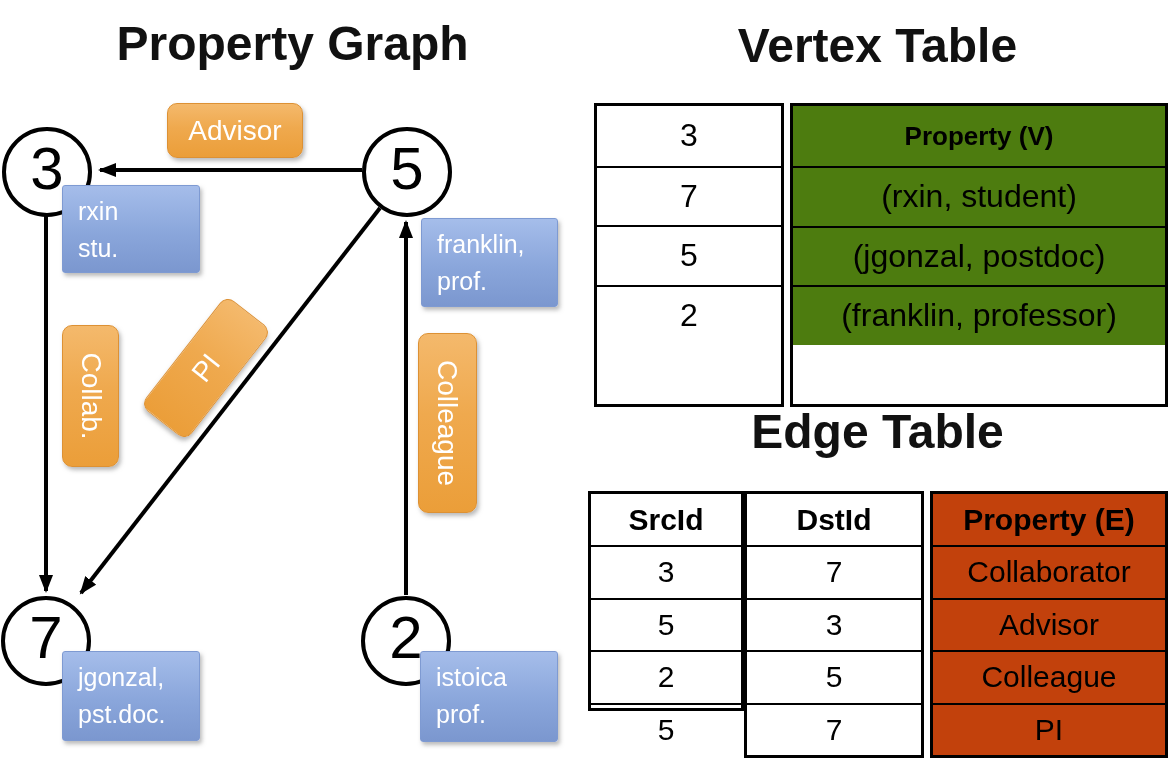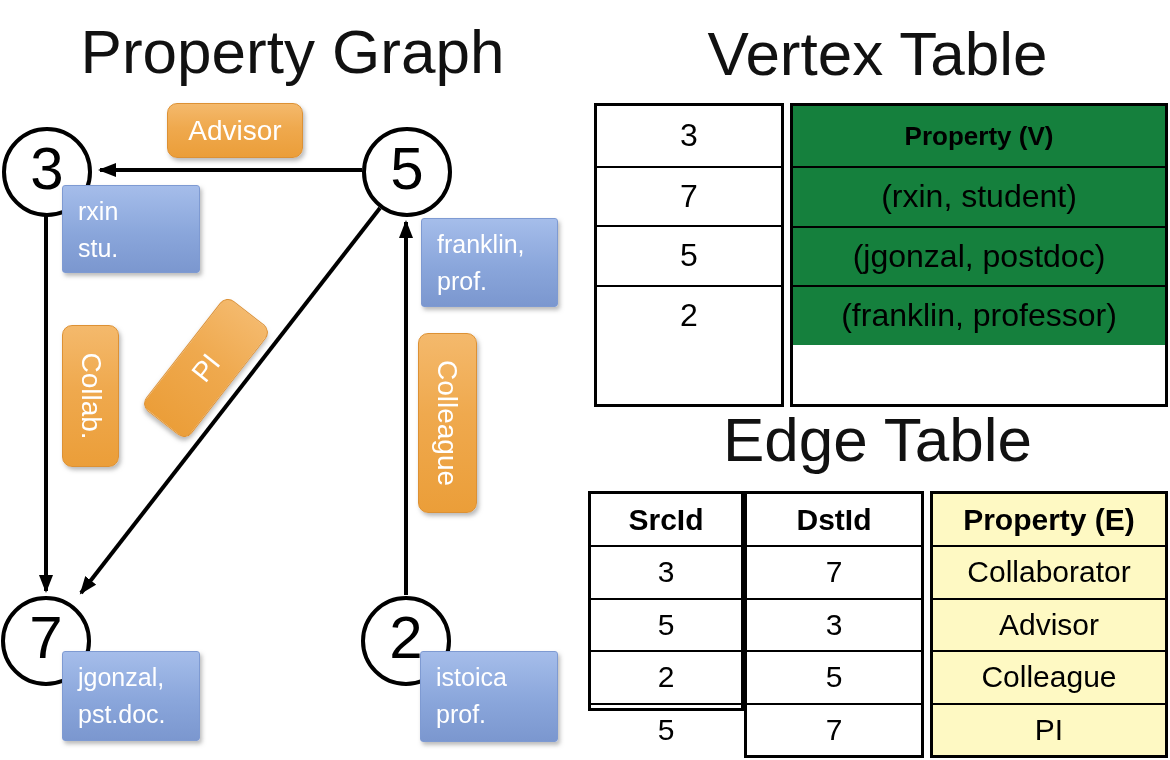--- a/index.html
+++ b/index.html
@@ -1,20 +1,20 @@
 <!DOCTYPE html>
 <html><head>
 <meta charset="utf-8">
 <style>
   html,body{margin:0;padding:0;background:#ffffff;}
   .canvas{
     position:relative;width:1170px;height:760px;background:#ffffff;
     font-family:"Liberation Sans",sans-serif;overflow:hidden;color:#000;
   }
-  .title{position:absolute;text-align:center;font-size:62px;font-weight:400;
+  .title{position:absolute;text-align:center;font-size:48px;font-weight:700;
     letter-spacing:0px;white-space:nowrap;color:#111;}
   #title-graph{left:0;width:585px;top:16px;}
   #title-vertex{left:585px;width:585px;top:18px;}
   #title-edge{left:585px;width:585px;top:404px;}
 
   
   #edges-svg{position:absolute;left:0;top:0;}
   .node-circle{
     position:absolute;width:90px;height:90px;box-sizing:border-box;
     border:4px solid #000;border-radius:50%;background:#fff;
@@ -41,22 +41,22 @@
   #edge-label-pi span{transform:rotate(-90deg);white-space:nowrap;}
 
   
   .tcol{position:absolute;box-sizing:border-box;border:3px solid #000;background:#fff;}
   .tcell{
     box-sizing:border-box;display:flex;align-items:center;justify-content:center;
     border-top:2px solid #000;font-size:32px;font-weight:400;white-space:nowrap;
   }
   .tcell:first-child{border-top:none;}
   .tcell.head{font-weight:bold;font-size:26px;}
-  .fill-blue{background:#15803d;}
-  .fill-tan{background:#fef9c3;}
+  .fill-blue{background:#4d7c0f;}
+  .fill-tan{background:#c2410c;}
 
   
   #vt-id{left:594px;top:103px;width:190px;height:304px;}
   #vt-prop{left:790px;top:103px;width:378px;height:304px;}
   #vt-id .tcell,#vt-prop .tcell{height:59.5px;}
   #vt-id .tcell.head,#vt-prop .tcell.head{height:60px;}
 
   
   #et-src{left:588px;top:491px;width:156px;height:220px;}
   #et-dst{left:744px;top:491px;width:180px;height:267px;}

